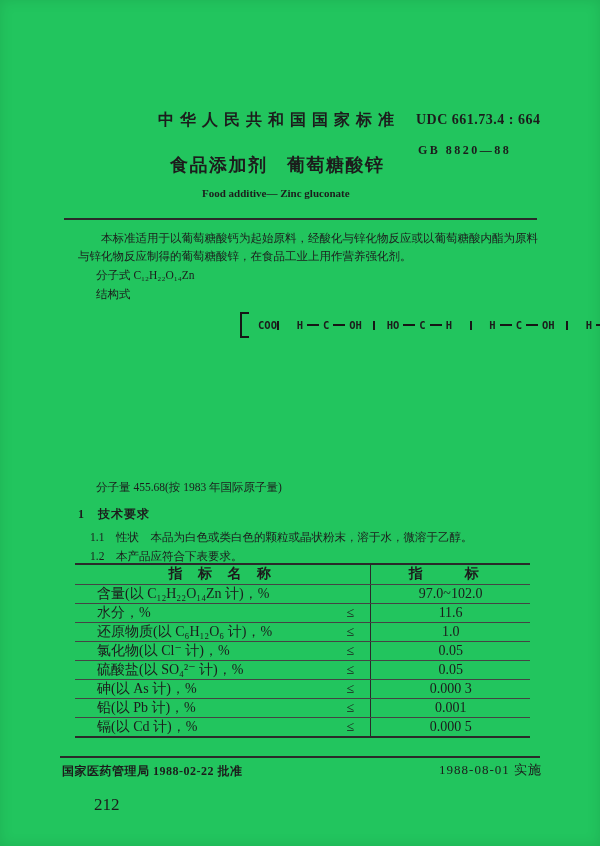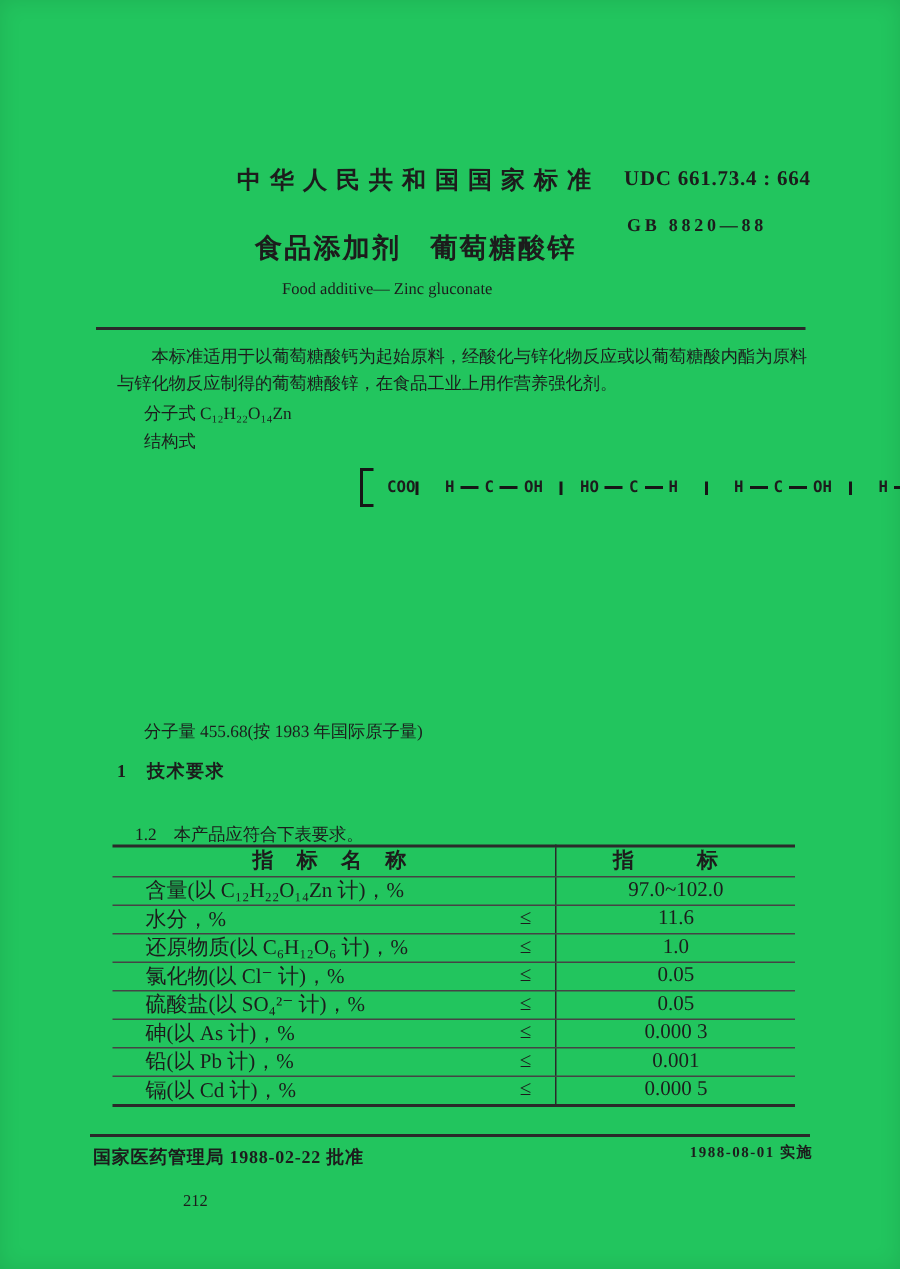--- a/index.html
+++ b/index.html
@@ -23,22 +23,22 @@
   }
   .std-no {
     position:absolute; left:418px; top:143px;
     font-size:12px; font-weight:bold; letter-spacing:2.5px; white-space:nowrap;
   }
   .title-cn {
     position:absolute; left:170px; top:153px;
     font-size:18px; font-weight:bold; letter-spacing:1.5px; white-space:nowrap;
   }
   .title-en {
-    position:absolute; left:188px; top:187px;
-    font-size:11px; font-weight:normal; white-space:nowrap;
+    position:absolute; left:202px; top:187px;
+    font-size:11px; font-weight:bold; white-space:nowrap;
   }
   .rule-top { position:absolute; left:64px; top:218px; width:473px; height:2px; background:#2a2a2a; }
   
   .scope {
     position:absolute; left:78px; top:229px; width:460px;
     font-size:11.5px; line-height:18px; text-indent:2em; text-align:justify;
   }
   .mol-formula { position:absolute; left:96px; top:268px; font-size:11.5px; }
   .struct-label { position:absolute; left:96px; top:287px; font-size:11.5px; }
   .mol-weight { position:absolute; left:96px; top:480px; font-size:11.5px; }
@@ -84,22 +84,22 @@
   }
   .spec-table th { height:20px; font-weight:bold; text-align:center; }
   .col-name { width:65%; border-right:1.5px solid #2a2a2a; }
   .col-val  { width:35%; text-align:center; }
   .name-wrap { display:flex; justify-content:space-between; align-items:center; padding:0 16px 0 22px; }
   .hdr-name { letter-spacing:6px; }
   .hdr-val  { letter-spacing:14px; }
   
   .rule-bottom { position:absolute; left:60px; top:756px; width:480px; height:2px; background:#2a2a2a; }
   .approval { position:absolute; left:62px; top:763px; font-size:12px; font-weight:bold; letter-spacing:0.5px; }
-  .implementation { position:absolute; right:58px; top:761px; font-size:10px; font-weight:bold; letter-spacing:1px; }
-  .page-num { position:absolute; left:94px; top:795px; font-size:11px;margin-left:28px; }
+  .implementation { position:absolute; right:58px; top:761px; font-size:13px; font-weight:normal; letter-spacing:1px; }
+  .page-num { position:absolute; left:94px; top:795px; font-size:17px; }
 </style>
 </head>
 <body>
 
 <div class="page">
 
   <div class="std-org">中华人民共和国国家标准</div>
   <div class="udc">UDC 661.73.4 : 664</div>
   <div class="std-no">GB 8820—88</div>
   <div class="title-cn">食品添加剂　葡萄糖酸锌</div>
@@ -151,20 +151,21 @@
     </div>
     <div class="bracket bracket-right">
       <span class="bracket-sub">2</span>
     </div>
     <div class="metal">Zn</div>
   </div>
 
   <div class="mol-weight">分子量 455.68(按 1983 年国际原子量)</div>
 
   <div class="sec-title">1　技术要求</div>
+  <div class="sec-11">1.1　性状　本品为白色或类白色的颗粒或晶状粉末，溶于水，微溶于乙醇。</div>
   <div class="sec-12">1.2　本产品应符合下表要求。</div>
 
   <table class="spec-table">
     <tbody>
         <tr>
       <th class="col-name hdr-name">指 标 名 称</th>
       <th class="col-val hdr-val">指　标</th>
     </tr>
     <tr>
       <td class="col-name">

